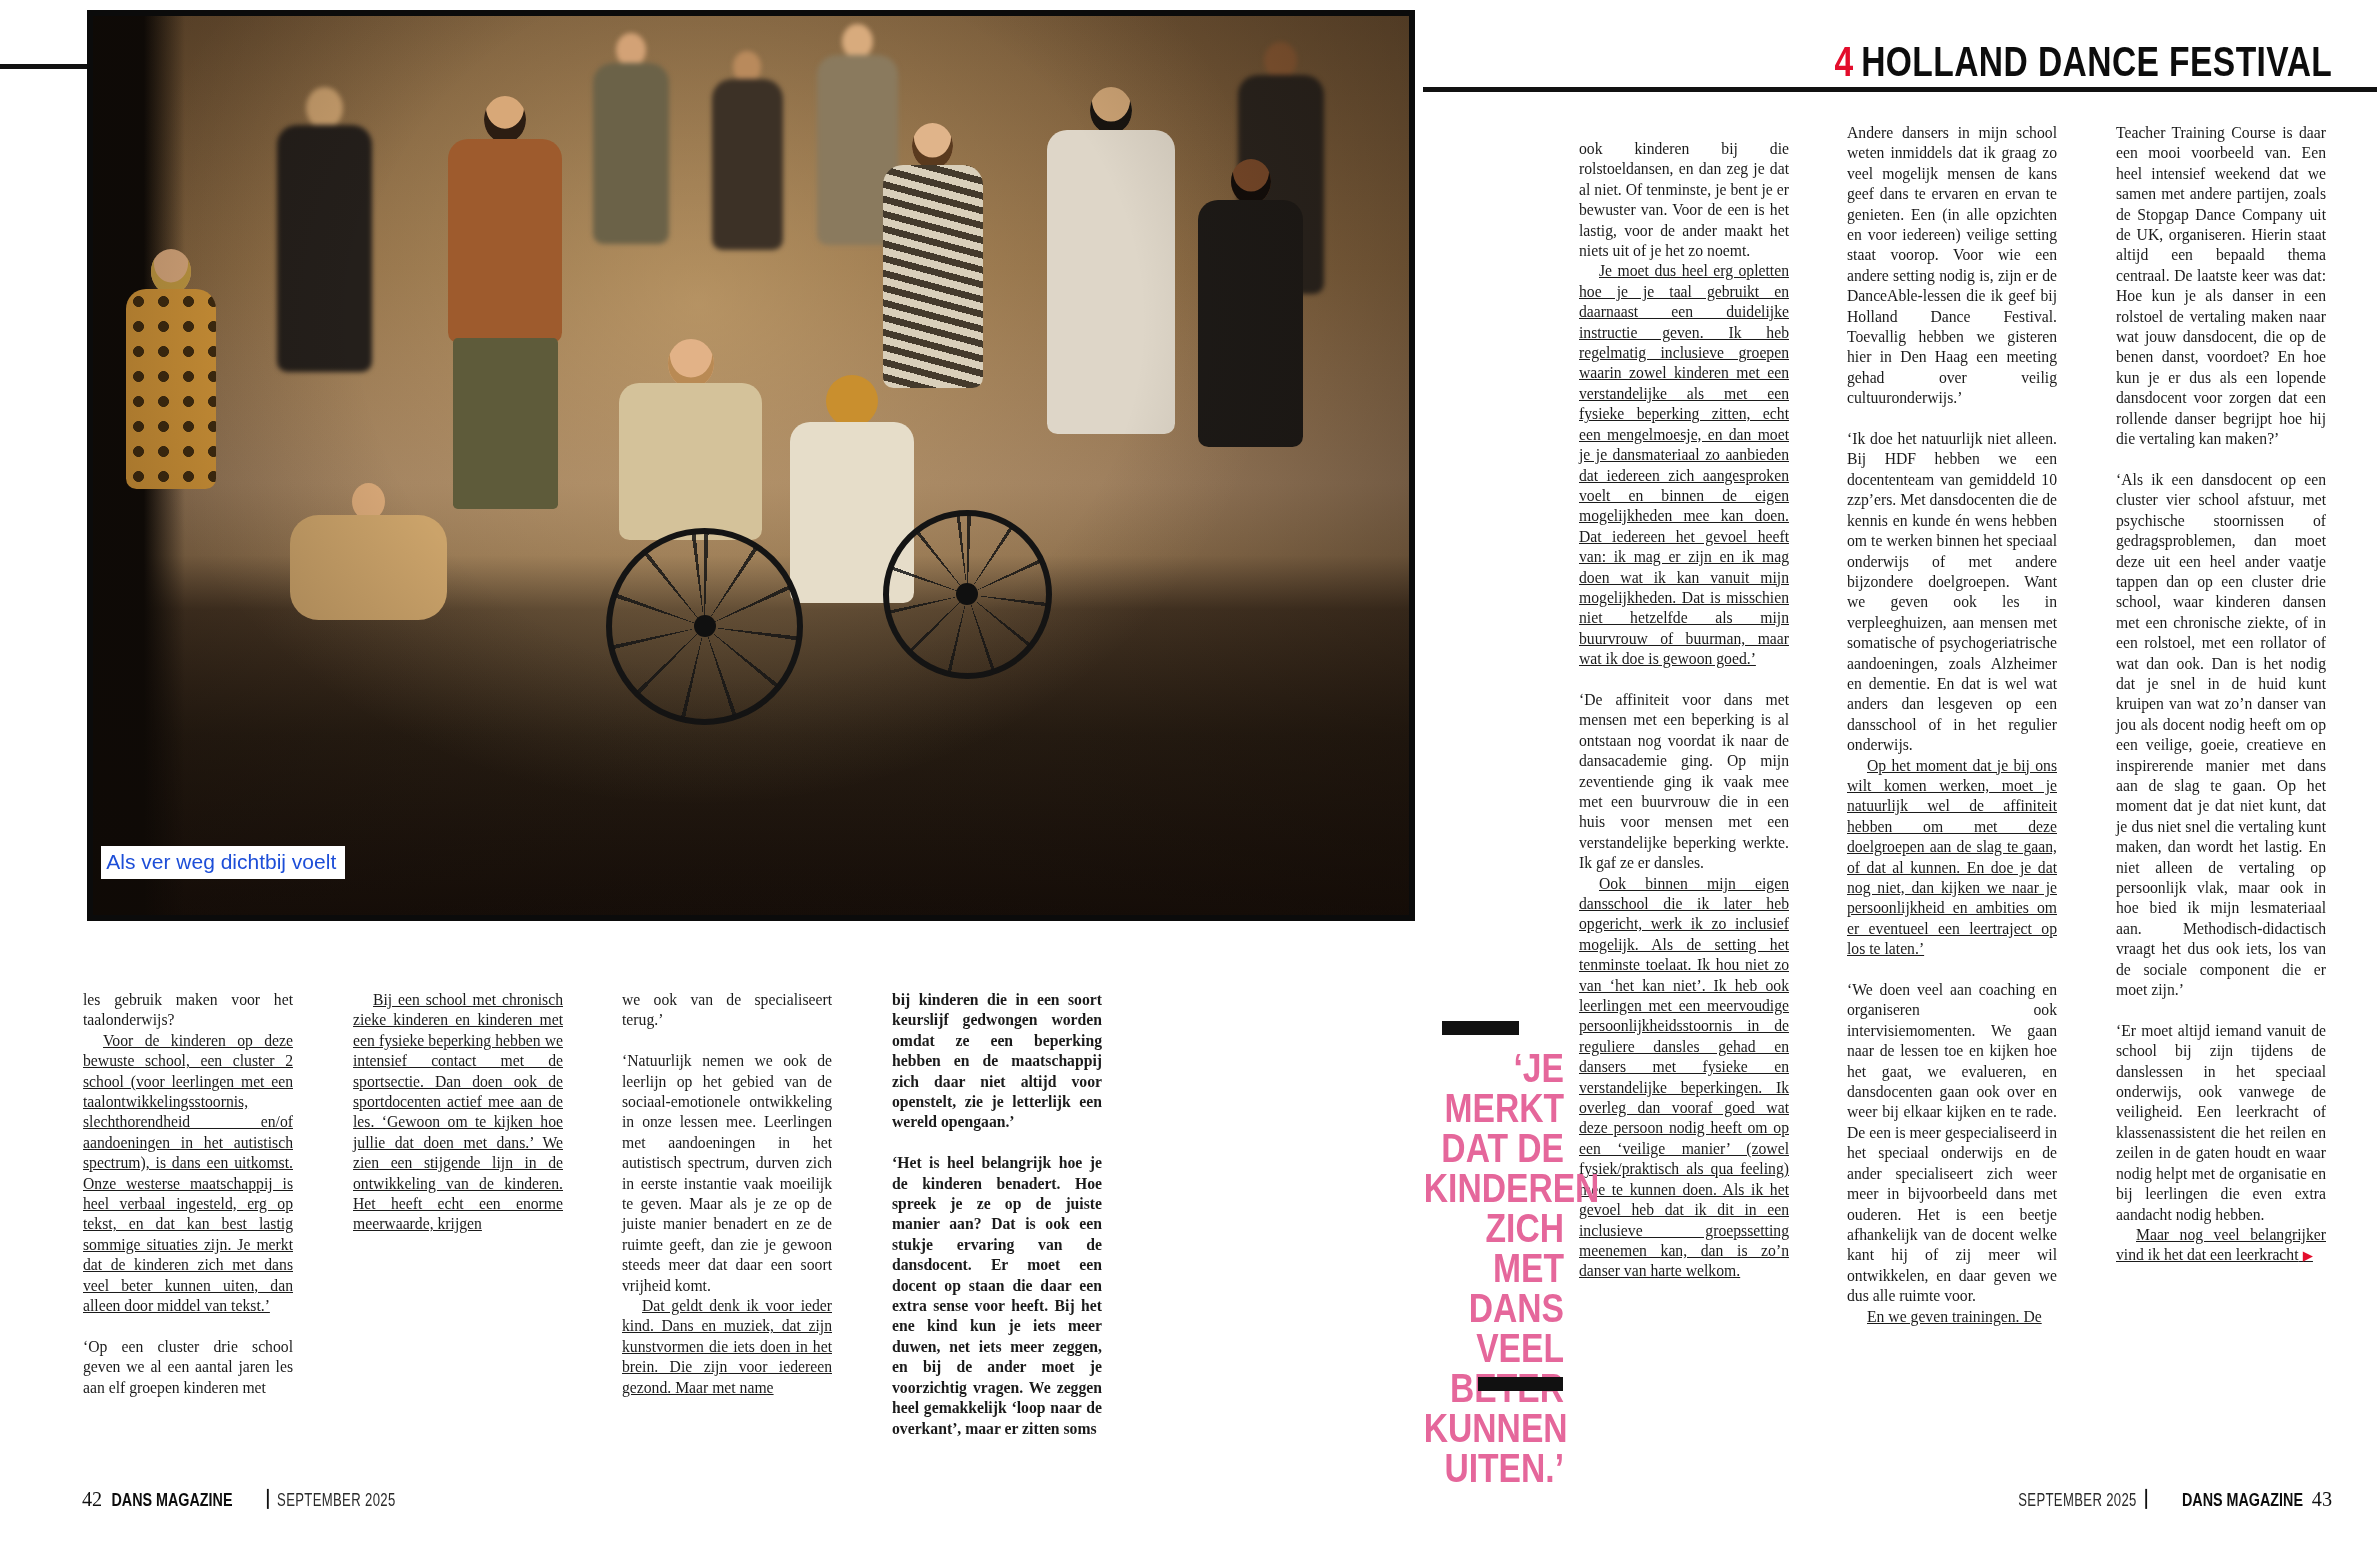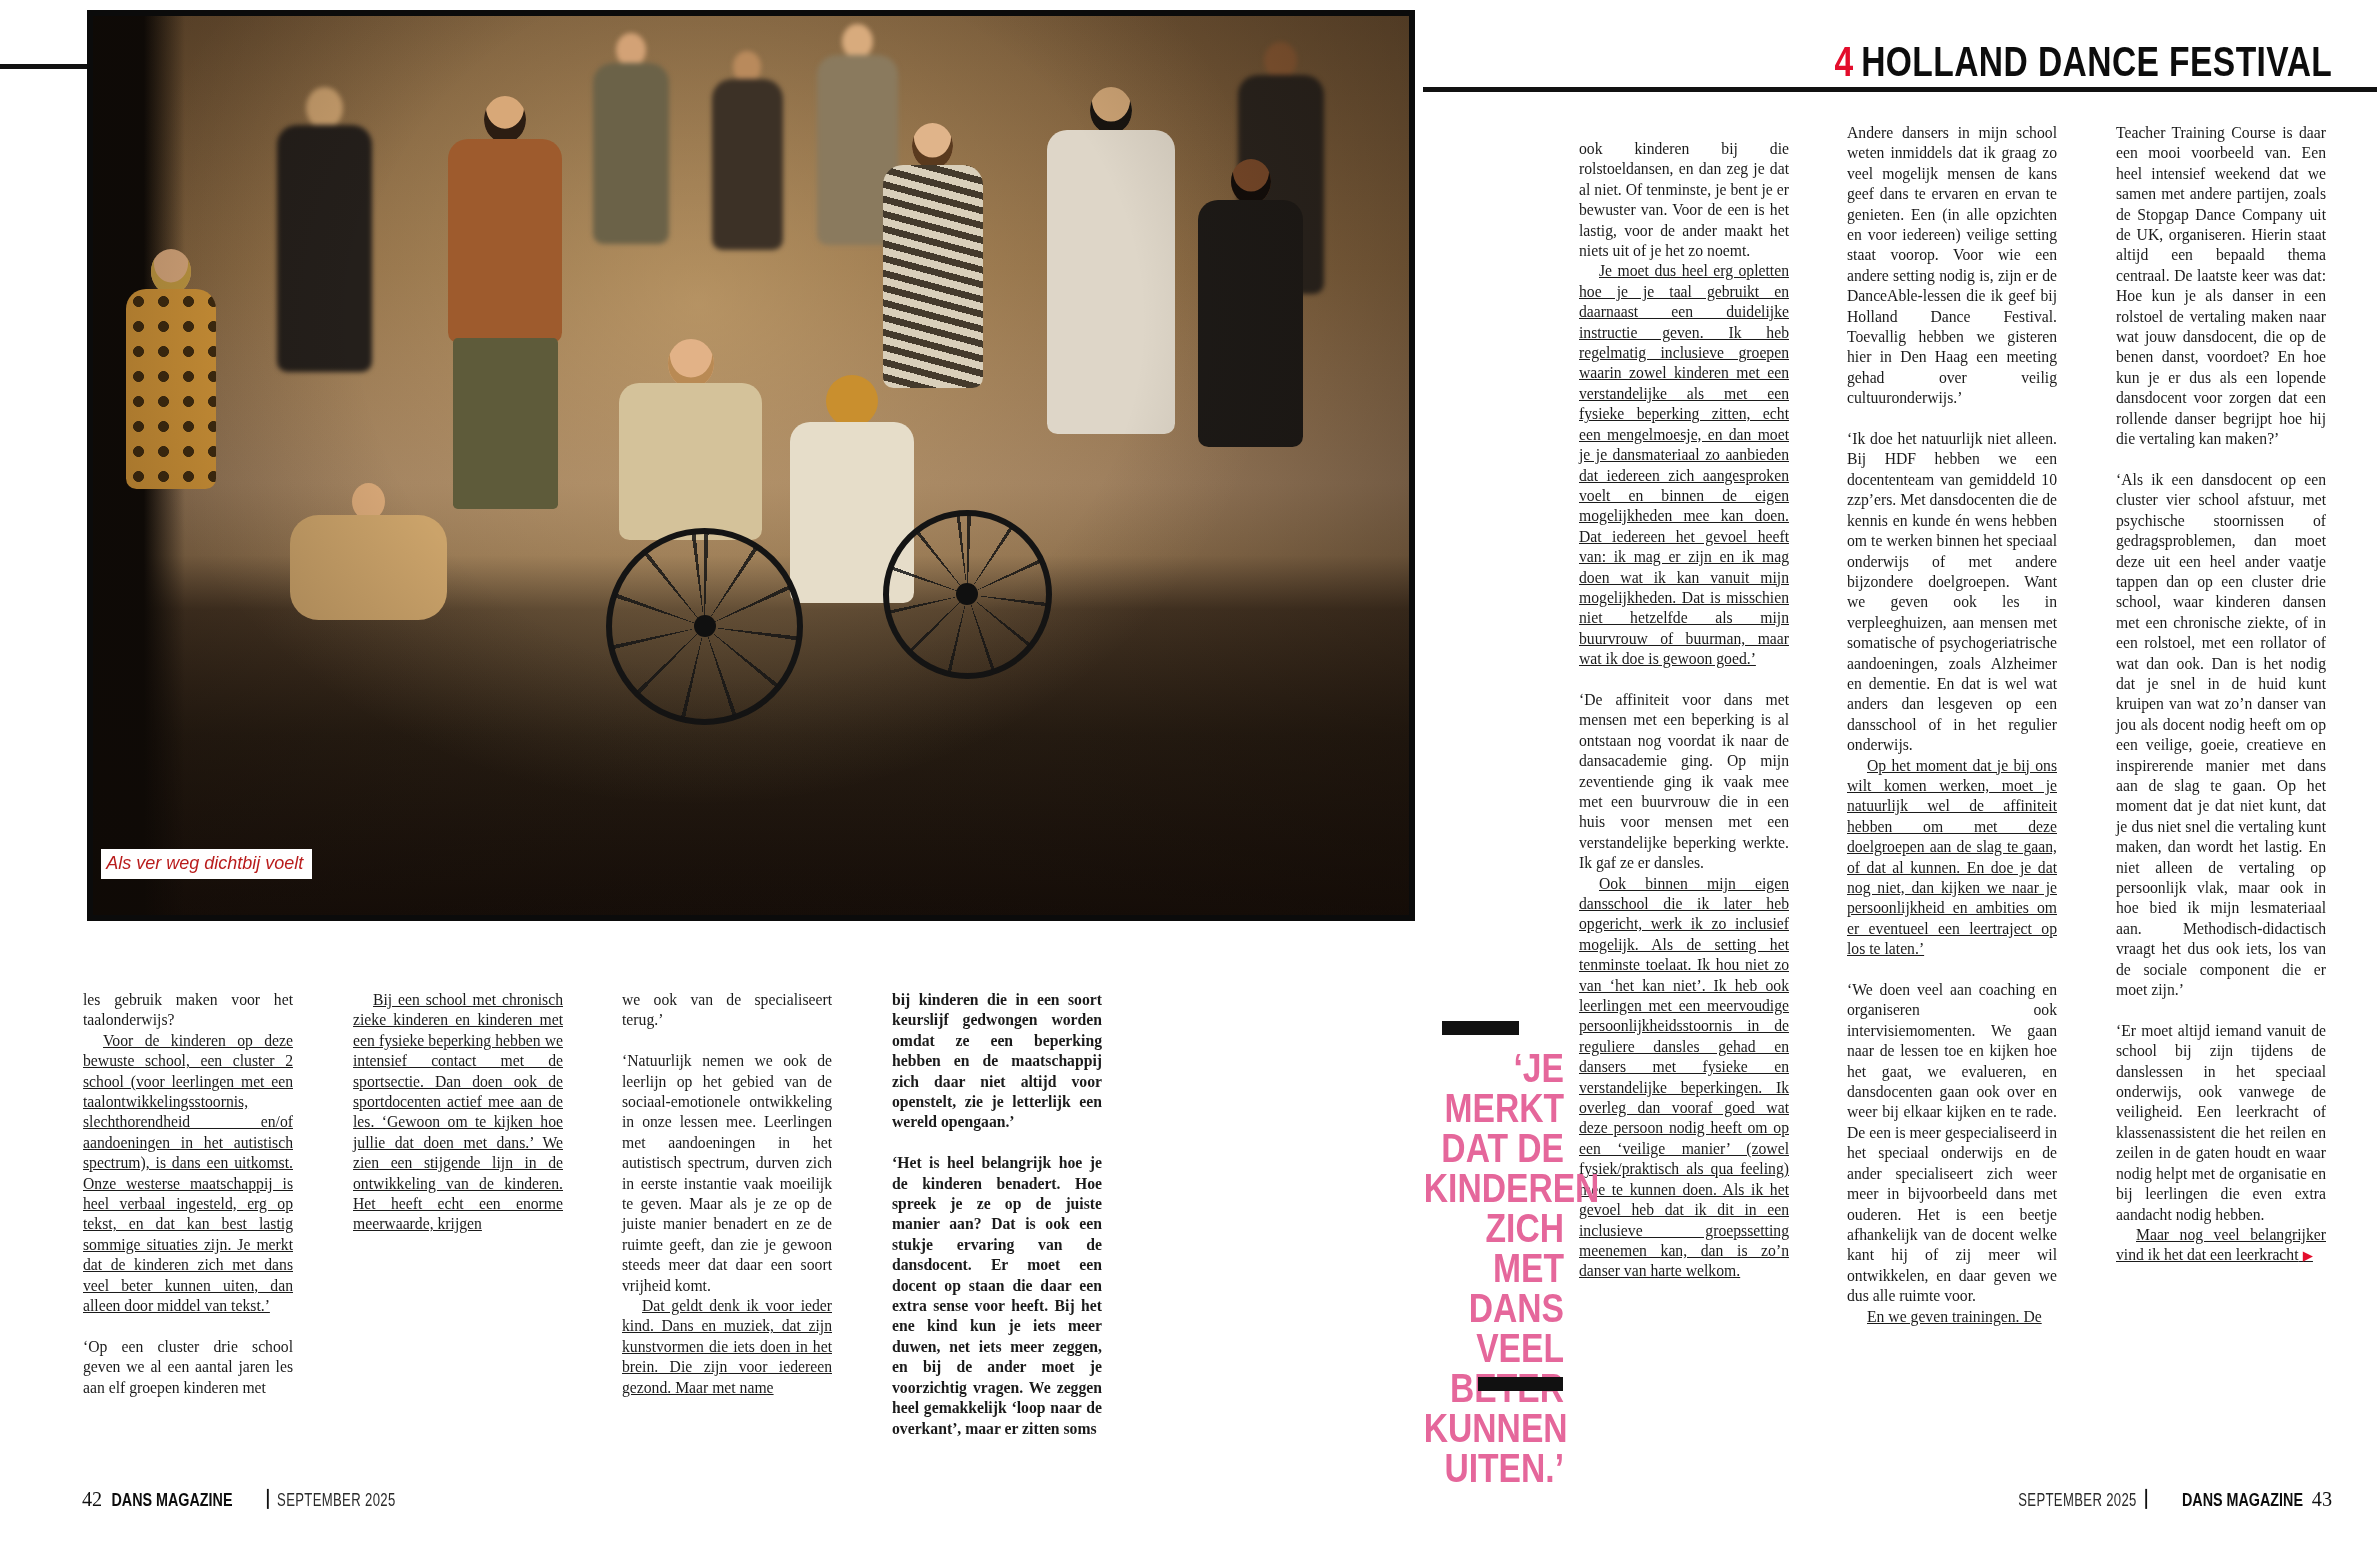--- a/index.html
+++ b/index.html
@@ -35,22 +35,22 @@
     background:radial-gradient(ellipse at 50% 34%, rgba(0,0,0,0) 42%, rgba(18,10,5,0.5) 100%);}
   .back{position:absolute;inset:0;filter:blur(2.4px);}
   .front{position:absolute;inset:0;filter:blur(0.7px);}
   .fig{position:absolute;display:flex;flex-direction:column;align-items:center;}
   .head{width:37px;height:42px;border-radius:50%;background:#d8a87c;}
   .torso{border-radius:20px 20px 10.5px 10.5px;margin-top:-4.8px;}
   .wheel{position:absolute;border-radius:50%;border:6.2px solid #141414;
     background:repeating-conic-gradient(rgba(22,22,22,0.85) 0deg 2.5deg, rgba(0,0,0,0) 2.5deg 32deg);}
   .hub{position:absolute;width:22px;height:22px;border-radius:50%;background:#101010;left:50%;top:50%;transform:translate(-50%,-50%);}
   .caption{
-    position:absolute;left:7.6px;bottom:36px;background:#ffffff;color:#b91c1c;
-    font-family:"Liberation Sans", sans-serif;font-style:italic;font-size:18px;
+    position:absolute;left:7.6px;bottom:36px;background:#ffffff;color:#1d4ed8;
+    font-family:"Liberation Sans", sans-serif;font-size:21px;
     line-height:1.15;padding:3.8px 8.6px 4.8px 5.7px;white-space:nowrap;
   }
   
   .col{position:absolute;width:210px;font-size:15.7px;line-height:20.4px;text-align:justify;
        -webkit-hyphens:auto;hyphens:auto;}
   .para{margin:0;}
   .para.indent{text-indent:20px;text-decoration:underline;}
   .para.gap{margin-top:20.4px;}
   .arrow{color:var(--red);font-size:13.3px;font-family:"DejaVu Sans", sans-serif;}
   .c-l1{left:83px;top:990px;}

